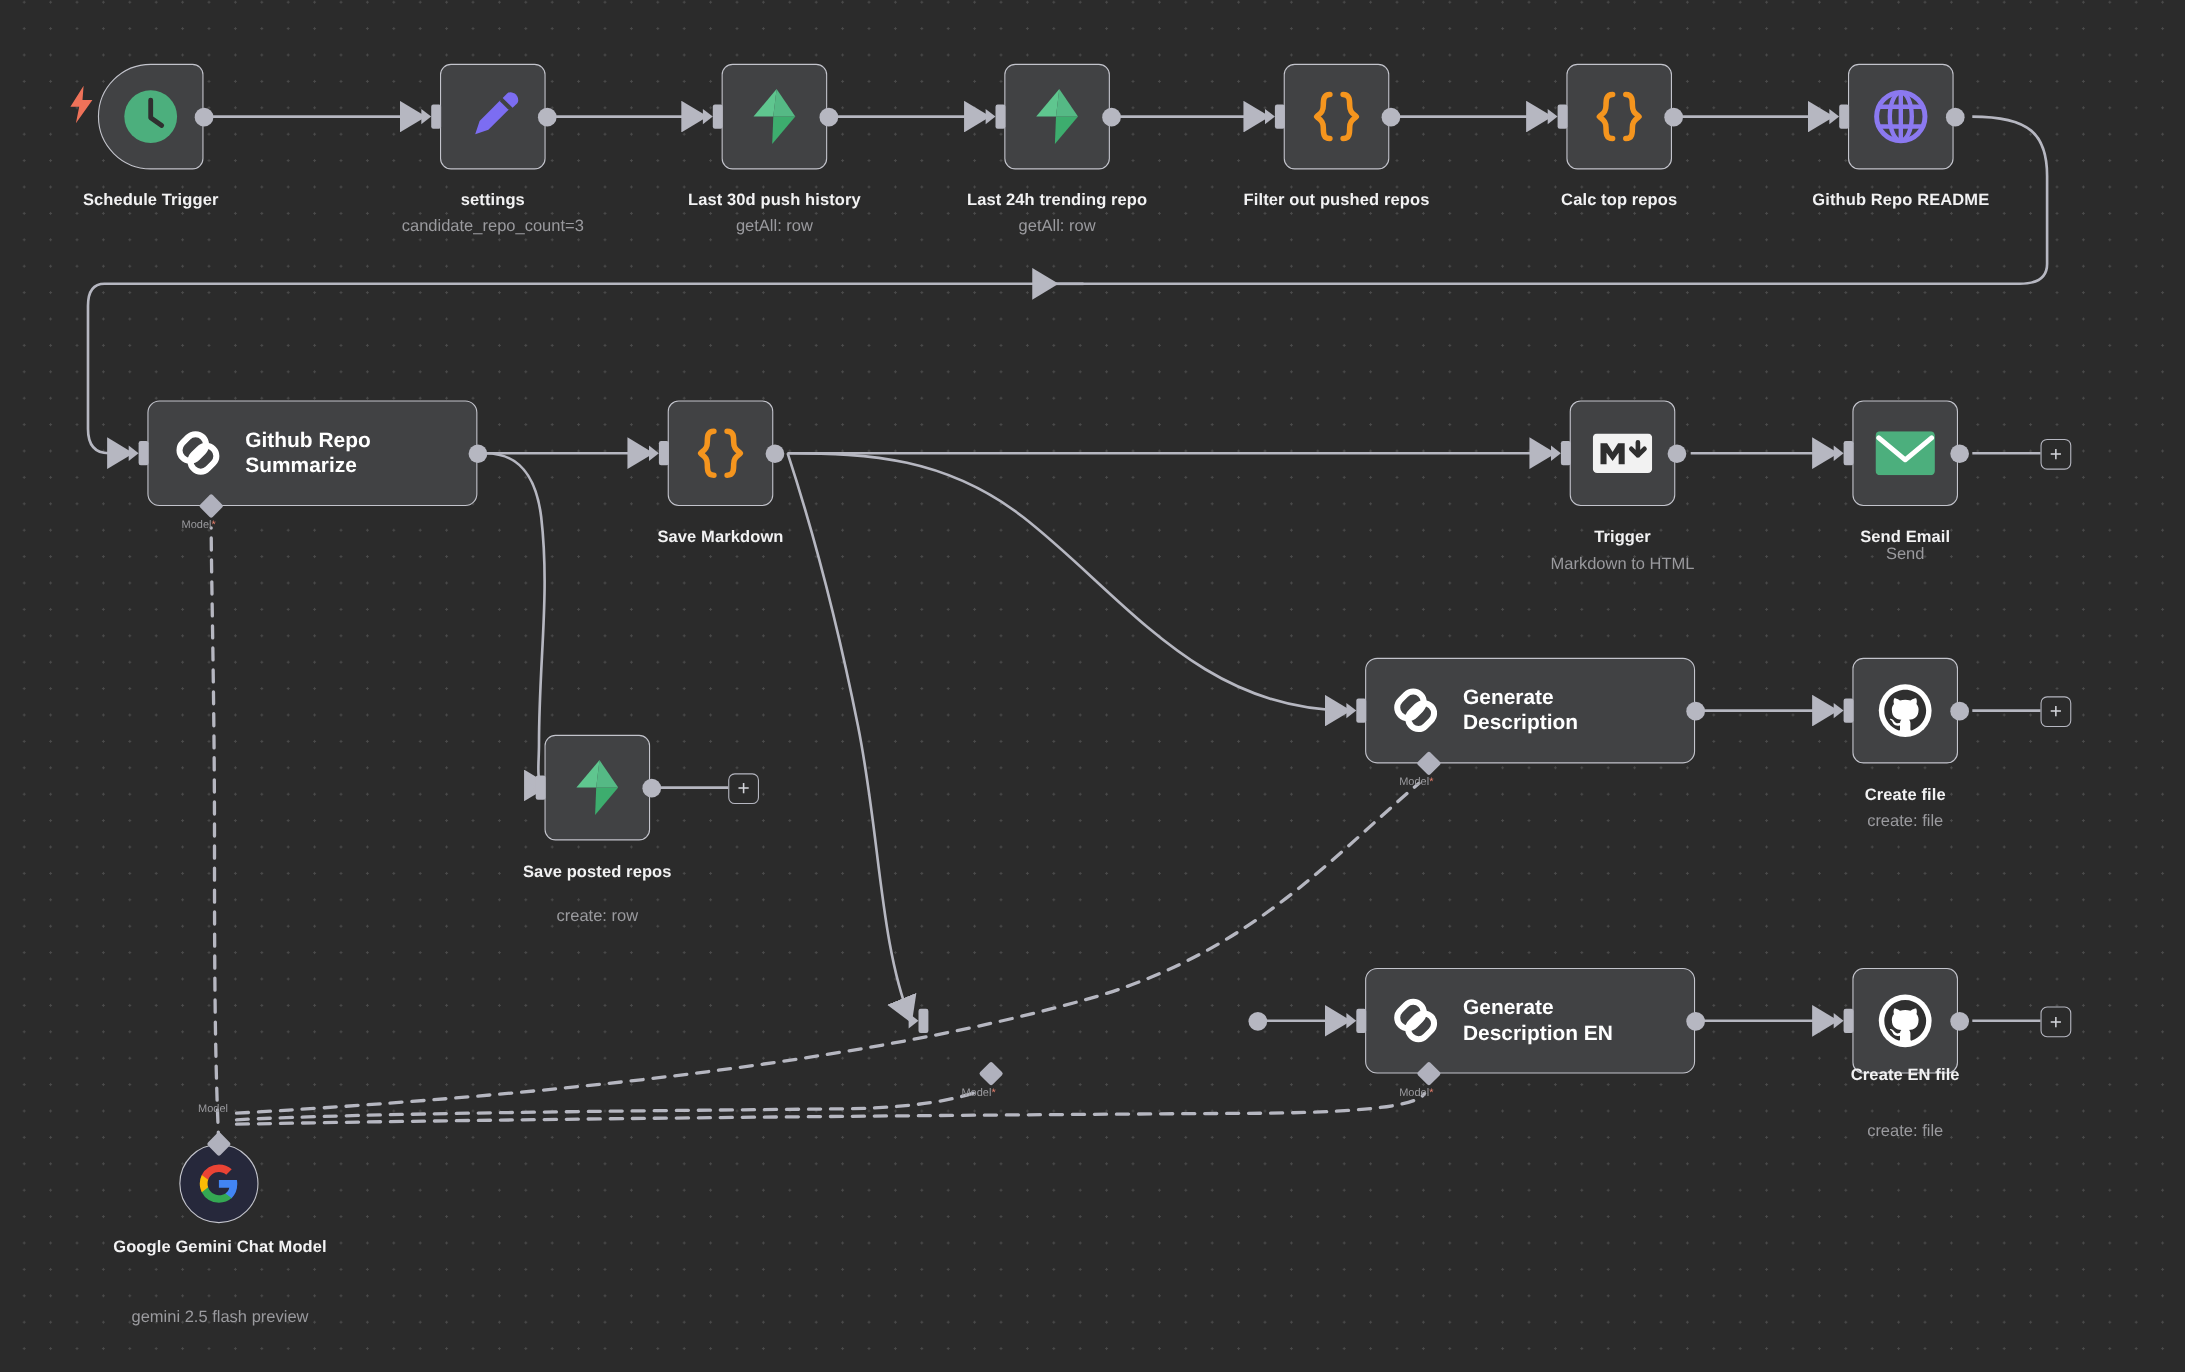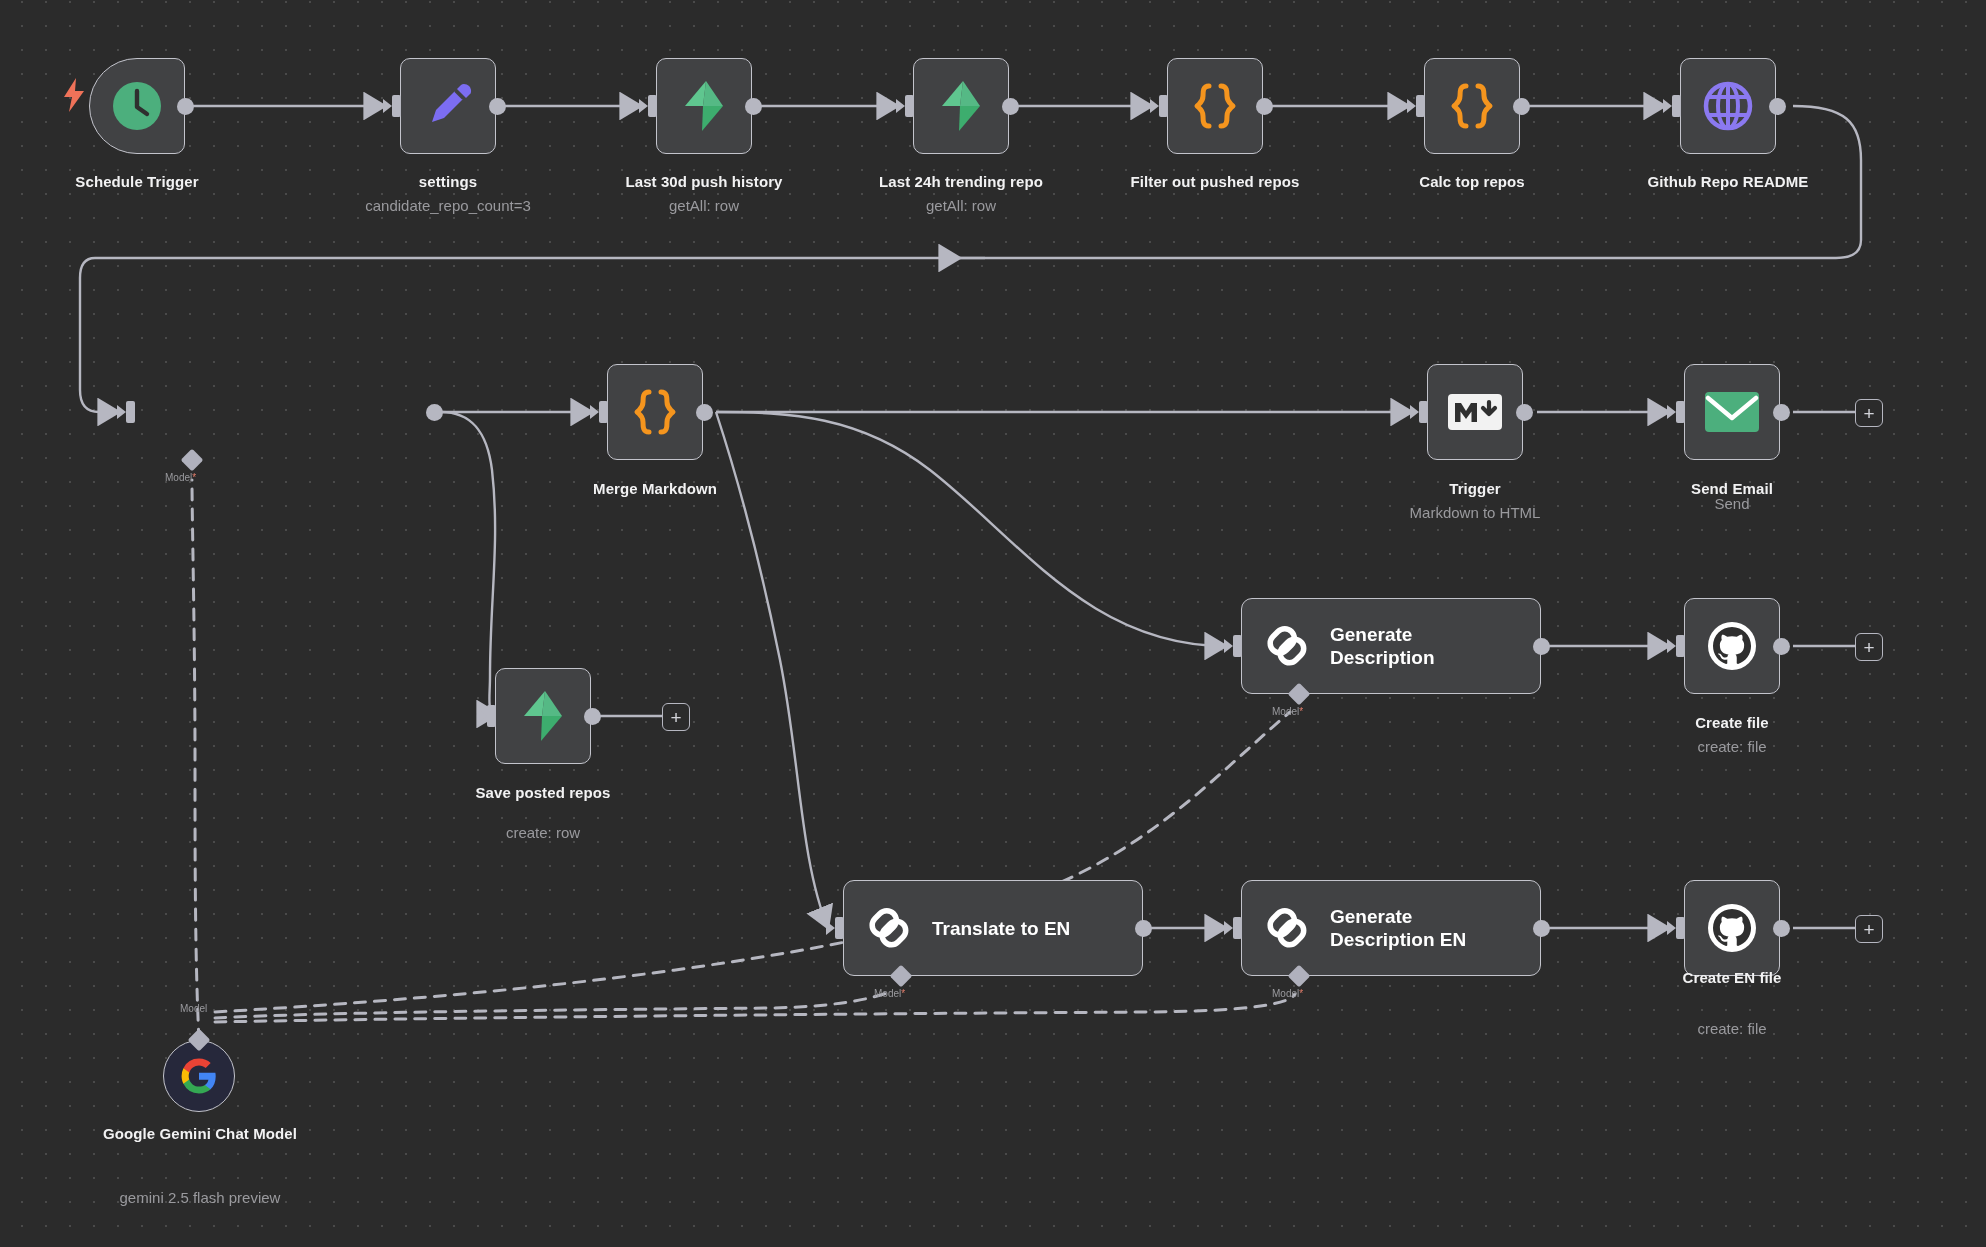--- a/index.html
+++ b/index.html
@@ -246,36 +246,47 @@
       <circle cx="26" cy="26" r="22" stroke="#8b79f0" stroke-width="4.5" fill="none"></circle>
       <ellipse cx="26" cy="26" rx="10" ry="22" stroke="#8b79f0" stroke-width="4" fill="none"></ellipse>
       <path d="M5,17 L47,17 M5,35 L47,35 M26,4 L26,48" stroke="#8b79f0" stroke-width="4" fill="none"></path>
     </svg>
   </div>
   <div class="outdot" style="left:1769px;top:98px;"></div>
   <div class="nlabel" style="left:1628px;top:170px;width:200px;">Github Repo README</div>
 
   <div class="inarrow" style="left:117px;top:405px;"></div>
   <div class="inport" style="left:126px;top:401px;"></div>
+  <div class="node wide" style="left:134px;top:364px;">
+    <svg class="ic" width="46" height="46" viewBox="0 0 46 46">
+      <path d="M17,29 L29,17" stroke="#fff" stroke-width="5.5" stroke-linecap="round"></path>
+      <path d="M19,37 A9,9 0 0,1 19,24 L24,19 A9,9 0 0,1 37,32 L32,37 A9,9 0 0,1 19,37 Z" fill="none" stroke="#fff" stroke-width="5.5" stroke-linejoin="round"></path>
+      <path d="M9,27 A9.5,9.5 0 0,1 9,13.5 L14,8.5 A9.5,9.5 0 0,1 27.5,22 L22.5,27 A9.5,9.5 0 0,1 9,27 Z" fill="none" stroke="#fff" stroke-width="5.5" stroke-linejoin="round"></path>
+    </svg>
+    <div class="title-in">
+      <div>Github Repo</div>
+      <div>Summarize</div>
+    </div>
+  </div>
   <div class="outdot" style="left:426px;top:404px;"></div>
   <div class="diamond" style="left:184px;top:452px;"></div>
   <div class="modellbl" style="left:165px;top:472px;">
     <span>Model</span><i>*</i>
   </div>
 
   <div class="inarrow" style="left:590px;top:405px;"></div>
   <div class="inport" style="left:599px;top:401px;"></div>
   <div class="node sq" style="left:607px;top:364px;">
     <svg class="ic" width="50" height="50" viewBox="0 0 50 50">
       <path d="M19,5 C13,5 13,10 13,15 C13,21 10,22 7,25 C10,28 13,29 13,35 C13,40 13,45 19,45" stroke="#f5951e" stroke-width="5" fill="none" stroke-linecap="round" stroke-linejoin="round"></path>
       <path d="M31,5 C37,5 37,10 37,15 C37,21 40,22 43,25 C40,28 37,29 37,35 C37,40 37,45 31,45" stroke="#f5951e" stroke-width="5" fill="none" stroke-linecap="round" stroke-linejoin="round"></path>
     </svg>
   </div>
   <div class="outdot" style="left:696px;top:404px;"></div>
-  <div class="nlabel" style="left:555px;top:477px;width:200px;">Merge Markdown</div>
+  <div class="nlabel" style="left:555px;top:477px;width:200px;">Save Markdown</div>
 
   <div class="inarrow" style="left:1410px;top:405px;"></div>
   <div class="inport" style="left:1419px;top:401px;"></div>
   <div class="node sq" style="left:1427px;top:364px;">
     <svg class="ic" width="54" height="36" viewBox="0 0 54 36">
       <rect x="0" y="0" width="54" height="36" rx="4" fill="#f2f2f2"></rect>
       <path d="M7,28 L7,9 L13,9 L18,17 L23,9 L29,9 L29,28 L23.5,28 L23.5,17.5 L18,25 L12.5,17.5 L12.5,28 Z" fill="#2f2f2f"></path>
       <path d="M41,8 L41,20 M41,20 L35,14 M41,20 L47,14" stroke="#2f2f2f" stroke-width="4.2" fill="none" stroke-linecap="round" stroke-linejoin="round"></path>
       <path d="M36,26 L46,26" stroke="#2f2f2f" stroke-width="0" fill="none"></path>
     </svg>
@@ -345,28 +356,20 @@
                0 0.5 0.34 1.09 1.3 0.9 7.6-2.5 13-9.6 13-18C45 15.5 36.5 7 26 7z" fill="#2f2f2f"></path>
     </svg>
   </div>
   <div class="outdot" style="left:1773px;top:638px;"></div>
   <div class="nlabel" style="left:1632px;top:711px;width:200px;">Create file</div>
   <div class="nsub" style="left:1632px;top:737px;width:200px;">create: file</div>
   <div class="plusbtn" style="left:1855px;top:633px;">+</div>
 
   <div class="inarrow" style="left:826px;top:921px;"></div>
   <div class="inport" style="left:835px;top:917px;"></div>
-  <div class="node wide" style="left:843px;top:880px;">
-    <svg class="ic" width="46" height="46" viewBox="0 0 46 46">
-      <path d="M17,29 L29,17" stroke="#fff" stroke-width="5.5" stroke-linecap="round"></path>
-      <path d="M19,37 A9,9 0 0,1 19,24 L24,19 A9,9 0 0,1 37,32 L32,37 A9,9 0 0,1 19,37 Z" fill="none" stroke="#fff" stroke-width="5.5" stroke-linejoin="round"></path>
-      <path d="M9,27 A9.5,9.5 0 0,1 9,13.5 L14,8.5 A9.5,9.5 0 0,1 27.5,22 L22.5,27 A9.5,9.5 0 0,1 9,27 Z" fill="none" stroke="#fff" stroke-width="5.5" stroke-linejoin="round"></path>
-    </svg>
-    <div class="title-in">Translate to EN</div>
-  </div>
   <div class="outdot" style="left:1135px;top:920px;"></div>
   <div class="diamond" style="left:893px;top:968px;"></div>
   <div class="modellbl" style="left:874px;top:988px;">
     <span>Model</span><i>*</i>
   </div>
 
   <div class="inarrow" style="left:1224px;top:921px;"></div>
   <div class="inport" style="left:1233px;top:917px;"></div>
   <div class="node wide" style="left:1241px;top:880px;">
     <svg class="ic" width="46" height="46" viewBox="0 0 46 46">

